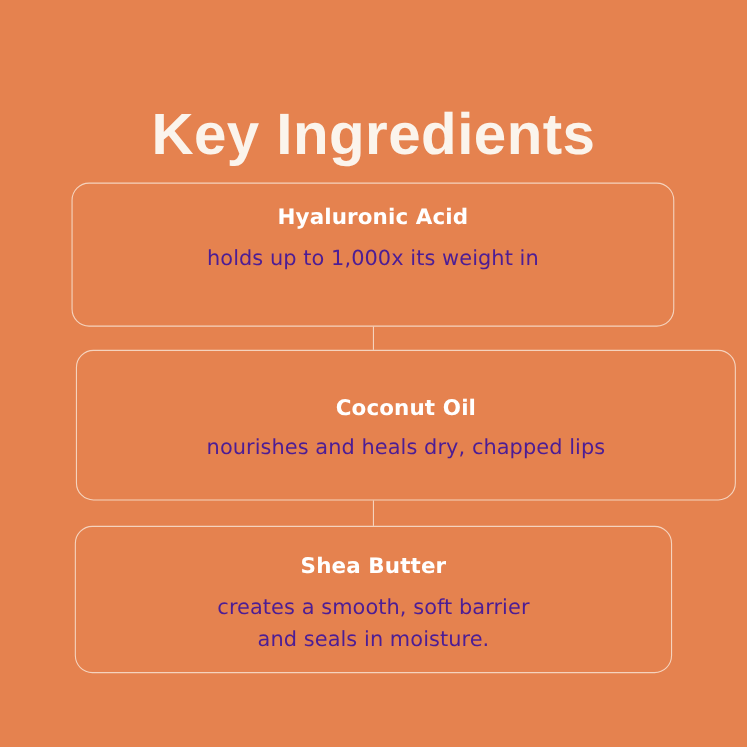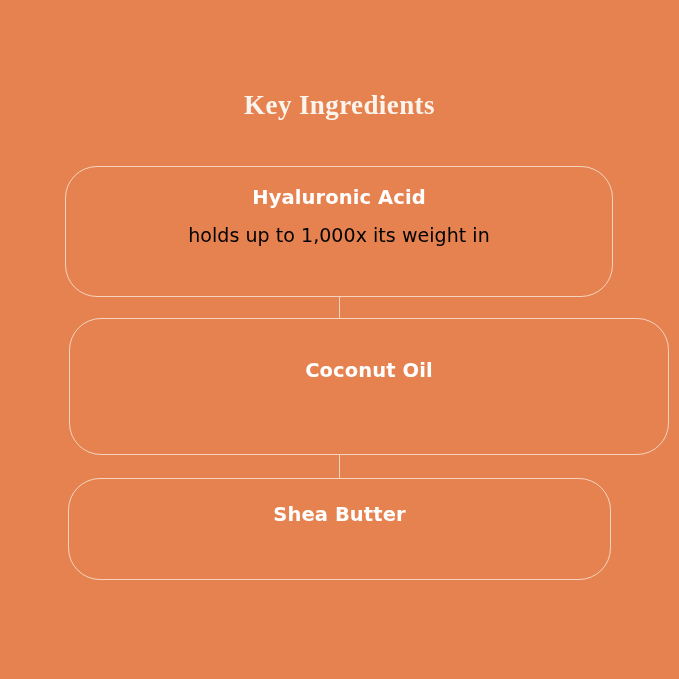--- a/index.html
+++ b/index.html
@@ -23,67 +23,67 @@
     box-sizing: border-box;
   }
 
   
   #page-title {
     position: absolute;
     left: 0;
     top: 62px;
     width: 679px;
     text-align: center;
-    font-family: Liberation Serif, serif;
+    font-family: Liberation Sans, sans-serif;
     font-weight: 700;
-    font-size: 27px;
+    font-size: 53px;
     line-height: 50px;
     letter-spacing: 0.4px;
     color: #fbf4ec;
     white-space: nowrap;
   }
 
   
   #card-stack {
     position: absolute;
     left: 0;
     top: 0;
     width: 679px;
     height: 679px;
   }
 
   .ingredient-card {
     position: absolute;
     box-sizing: border-box;
     border: 1px solid rgba(251, 242, 233, 0.72);
-    border-radius: 32px;
+    border-radius: 16px;
     background: transparent;
     text-align: center;
   }
 
   .card-1 { left: 65px;  top: 166px; width: 548px; height: 131px; }
   .card-2 { left: 69px;  top: 318px; width: 600px; height: 137px; }
-  .card-3 { left: 68px;  top: 478px; width: 543px; height: 102px; }
+  .card-3 { left: 68px;  top: 478px; width: 543px; height: 134px; }
 
   .card-heading {
     font-family: "DejaVu Sans", "Liberation Sans", sans-serif;
     font-weight: 700;
     font-size: 19.5px;
     line-height: 24px;
     color: #ffffff;
     letter-spacing: 0.1px;
     white-space: nowrap;
   }
 
   .card-body {
     font-family: "DejaVu Sans", "Liberation Sans", sans-serif;
     font-weight: 400;
     font-size: 19px;
     line-height: 29px;
-    color: #000000;
+    color: #4c1d95;
     letter-spacing: 0.05px;
   }
 
   .card-body .line {
     display: block;
     white-space: nowrap;
   }
 
   
   .card-1 .card-heading { margin-top: 19px; }
@@ -117,22 +117,29 @@
       <div class="card-heading">Hyaluronic Acid</div>
       <div class="card-body">
         <span class="line">holds up to 1,000x its weight in</span>
       </div>
     </div>
 
     <div class="connector connector-1"></div>
 
     <div class="ingredient-card card-2">
       <div class="card-heading">Coconut Oil</div>
+      <div class="card-body">
+        <span class="line">nourishes and heals dry, chapped lips</span>
+      </div>
     </div>
 
     <div class="connector connector-2"></div>
 
     <div class="ingredient-card card-3">
       <div class="card-heading">Shea Butter</div>
+      <div class="card-body">
+        <span class="line">creates a smooth, soft barrier</span>
+        <span class="line">and seals in moisture.</span>
+      </div>
     </div>
 
   </div>
 </div>
 
 </body></html>

